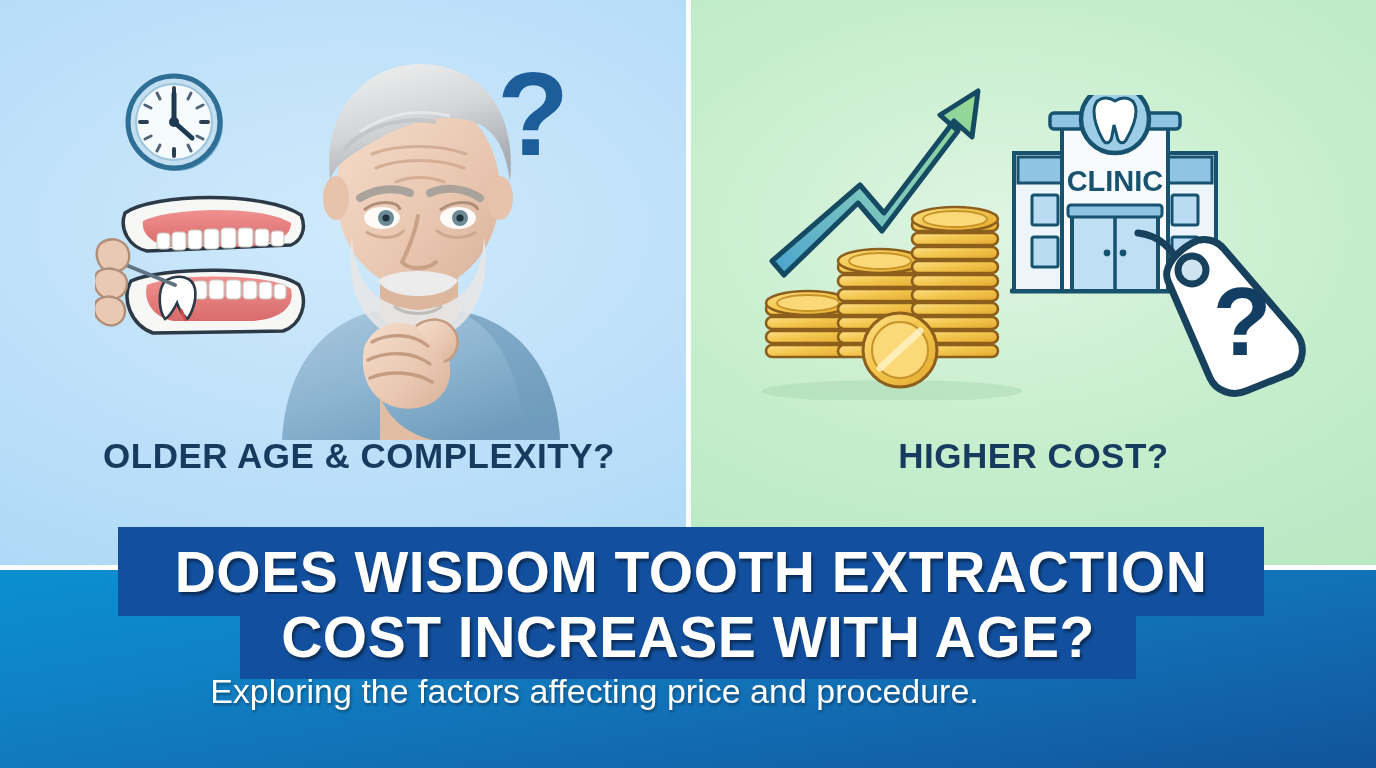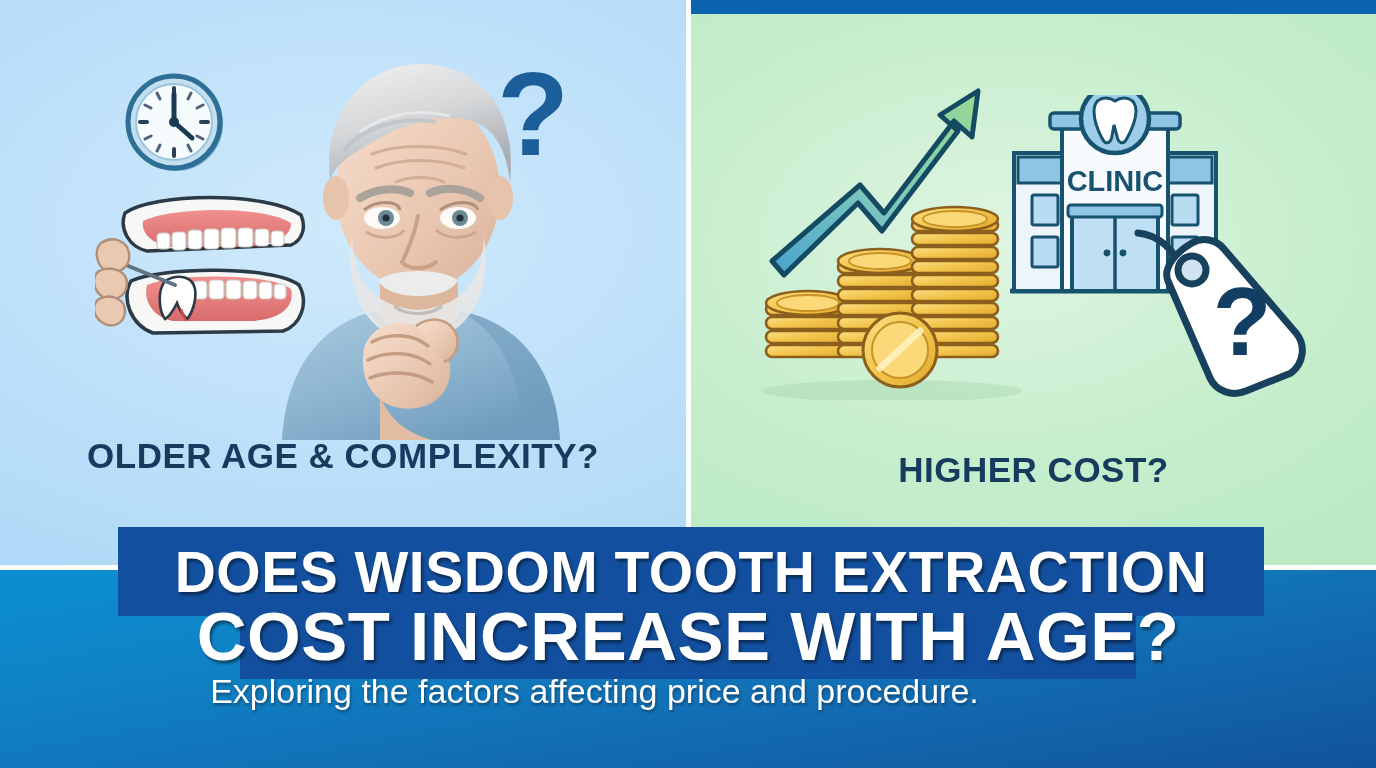--- a/index.html
+++ b/index.html
@@ -16,30 +16,29 @@
   .panel-left{
     width:686px;
     background:
       radial-gradient(ellipse 110% 80% at 50% 40%, #cfe9fb 0%, #bfe1fa 45%, #a9d6f6 100%);
   }
   .panel-divider{width:5px;height:570px;background:linear-gradient(to bottom,#ffffff,#fdfefe);}
   .panel-right{
     width:685px;
     background:
       radial-gradient(ellipse 110% 85% at 45% 40%, #dff5e2 0%, #c6eecd 45%, #b4e6bf 100%);
-    margin-top: 14px;
   }
 
   
   .caption{
     position:absolute;left:0;width:100%;text-align:center;
     font-weight:700;letter-spacing:.5px;color:#163b5e;
     font-size:35px;line-height:1;
   }
-  .cap-left{top:438px;}
+  .cap-left{top:438px;padding-left:16px;}
   .cap-right{top:438px;}
 
   
   .clock{position:absolute;left:124px;top:72px;width:104px;height:104px;}
   .qmark-left{
     position:absolute;left:497px;top:55px;font-size:118px;line-height:1;
     font-weight:700;color:#1c5e9a;font-family:"Liberation Sans",sans-serif;
   }
   .man{position:absolute;left:268px;top:30px;width:300px;height:410px;}
   .denture{position:absolute;left:95px;top:185px;width:230px;height:190px;}
@@ -62,21 +61,21 @@
   
   .title-band{
     position:absolute;background:#12509f;
     display:flex;align-items:center;justify-content:center;
     color:#ffffff;font-weight:700;letter-spacing:.5px;
     text-shadow:2px 3px 3px rgba(0,0,0,.45);
     white-space:nowrap;
     margin-top:20px;
   }
   .title-band-1{left:118px;top:507px;width:1146px;height:89px;font-size:57px;}
-  .title-band-2{left:240px;top:574px;width:896px;height:85px;font-size:69px;}
+  .title-band-2{left:240px;top:574px;width:896px;height:85px;font-size:57px;}
 
   .subtitle{
     position:absolute;left:0;top:672px;width:1189px;text-align:center;
     color:#ffffff;font-size:34px;font-weight:400;
     text-shadow:1px 2px 3px rgba(0,0,0,.38);
   }
 </style>
 </head>
 <body>
 

